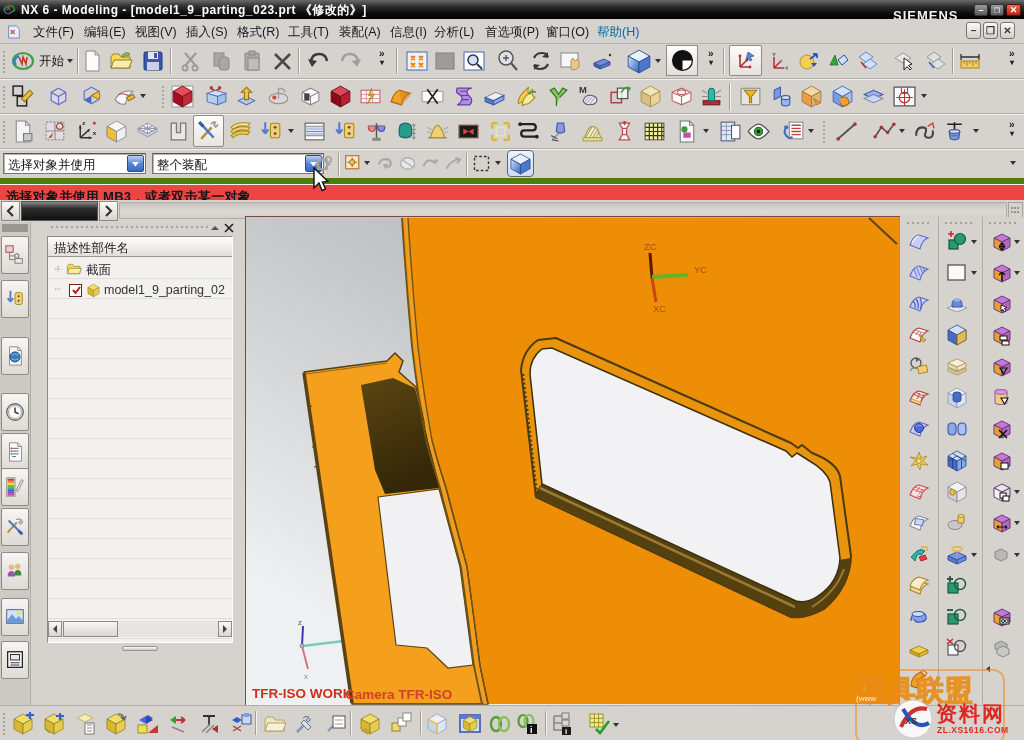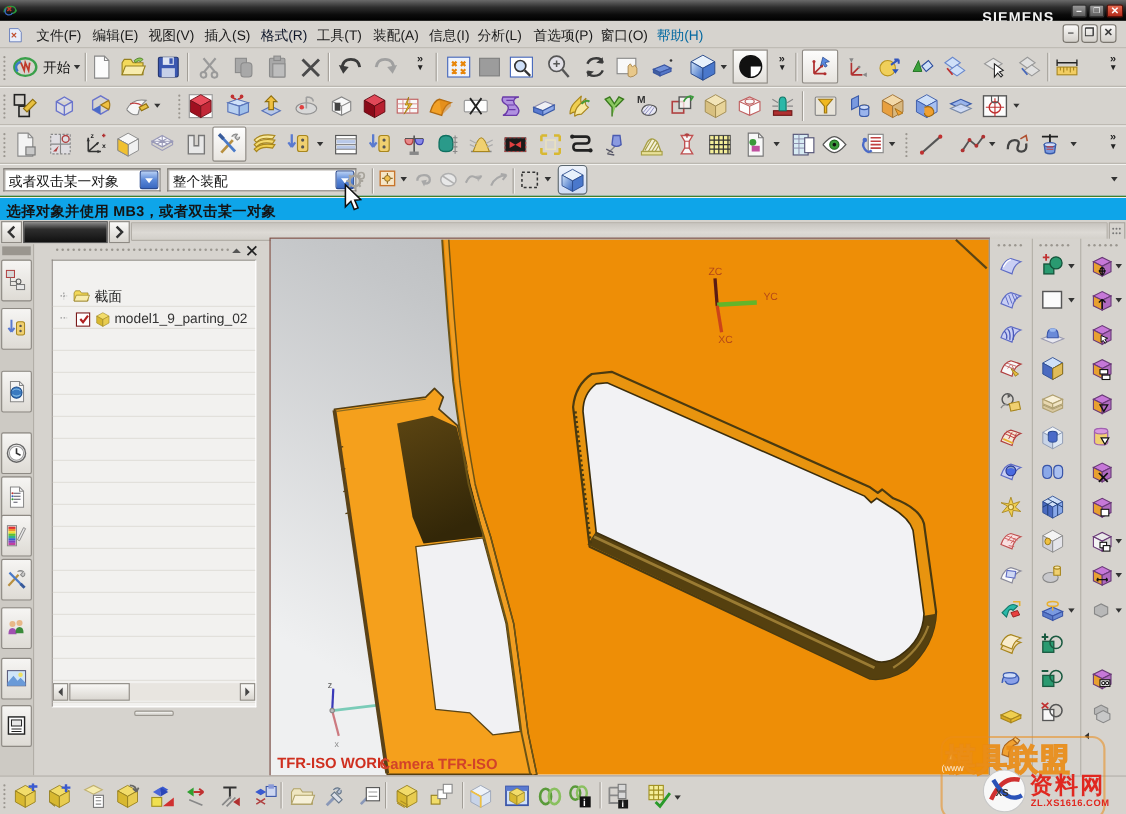--- a/index.html
+++ b/index.html
@@ -1,18 +1,19 @@
 <!DOCTYPE html>
 <html><head><meta charset="utf-8"><style>html,body{margin:0;padding:0;width:1024px;height:740px;overflow:hidden;font-family:"Liberation Sans",sans-serif;background:#d6d3ce;position:relative}div{box-sizing:border-box}.row{position:absolute;left:0;width:1024px}</style></head><body>
 <div class="row" style="top:0;height:19px;background:linear-gradient(#6a6a6a,#2e2e2e 35%,#0c0c0c 70%,#000)">
     <svg style="position:absolute;left:2px;top:3px" width="14" height="14" viewBox="0 0 24 24">
       <path d="M3 14 Q3 6 12 5 Q20 4 21 10 Q21 15 14 16 Q22 15 22 10" fill="none" stroke="#2a9a3a" stroke-width="2"></path>
       <path d="M6 8 Q2 16 9 18 Q14 19 16 15" fill="none" stroke="#3a6ac0" stroke-width="2"></path>
       <path d="M8 6 L14 12 M14 6 L8 12" stroke="#c03a2a" stroke-width="2.4"></path>
     </svg>
+    <span style="position:absolute;left:21px;top:2px;font:bold 12px 'Liberation Sans';color:#fff;letter-spacing:0.5px">NX 6 - Modeling - [model1_9_parting_023.prt 《修改的》]</span>
     <span style="position:absolute;left:893px;top:8px;font:bold 13px 'Liberation Sans';color:#f2f2f2;letter-spacing:1px">SIEMENS</span>
     <div style="position:absolute;left:974px;top:4px;width:14px;height:12px;background:linear-gradient(#9a9a9a,#5a5a5a);border:1px solid #333;border-radius:2px;color:#fff;font:bold 9px 'Liberation Sans';text-align:center;line-height:10px">–</div>
     <div style="position:absolute;left:990px;top:4px;width:14px;height:12px;background:linear-gradient(#9a9a9a,#5a5a5a);border:1px solid #333;border-radius:2px;color:#eee;font:7px 'Liberation Sans';text-align:center;line-height:11px">❐</div>
     <div style="position:absolute;left:1006px;top:4px;width:15px;height:12px;background:linear-gradient(#e86a50,#b02818);border:1px solid #5a1008;border-radius:2px;color:#fff;font:bold 9px 'Liberation Sans';text-align:center;line-height:11px">✕</div>
   </div>
 <div class="row" style="top:19px;height:25px;background:#d6d3ce;border-bottom:1px solid #b6b2ab">
     <svg style="position:absolute;left:6px;top:5px" width="16" height="16" viewBox="0 0 24 24">
       <path d="M4 3 L16 3 L20 8 L20 21 L4 21 Z" fill="#e8eefb" stroke="#4a66b0"></path>
       <path d="M7 9 L13 15 M13 9 L7 15" stroke="#c05030" stroke-width="1.6"></path>
     </svg>
@@ -550,21 +551,21 @@
     <svg style="position:absolute;left:899px;top:15px" width="7" height="5" viewBox="0 0 7 5">
       <path d="M0 0 L6 0 L3 4 Z" fill="#333"></path>
     </svg>
     <svg style="position:absolute;left:973px;top:15px" width="7" height="5" viewBox="0 0 7 5">
       <path d="M0 0 L6 0 L3 4 Z" fill="#333"></path>
     </svg>
     <div style="position:absolute;left:1009px;top:5px;font:bold 10px 'Liberation Sans';color:#222">»<br><span style="font-size:8px;position:relative;top:-3px;left:1px">▾</span></div>
   </div>
 <div class="row" style="top:150px;height:28px">
     <div style="position:absolute;left:3px;top:3px;width:143px;height:21px;background:#fff;border:1px solid #7a766f;border-top-color:#5a564f;box-shadow:inset 1px 1px 0 #b8b4ae">
-      <span style="position:absolute;left:4px;top:3px;font:12.5px 'Liberation Sans';color:#111">或者双击某一对象</span>
+      <span style="position:absolute;left:4px;top:3px;font:12.5px 'Liberation Sans';color:#111">选择对象并使用</span>
       <div style="position:absolute;right:1px;top:1px;width:17px;height:17px;background:linear-gradient(#b8d0f4,#5a88d8 50%,#3a68c0);border:1px solid #2a4a90;border-radius:2px"><svg width="15" height="15" viewBox="0 0 15 15">
           <path d="M4 6 L11 6 L7.5 10.5 Z" fill="#fff"></path>
         </svg></div>
     </div>
     <div style="position:absolute;left:152px;top:3px;width:172px;height:21px;background:#fff;border:1px solid #7a766f;border-top-color:#5a564f;box-shadow:inset 1px 1px 0 #b8b4ae">
       <span style="position:absolute;left:4px;top:3px;font:12.5px 'Liberation Sans';color:#111">整个装配</span>
       <div style="position:absolute;right:1px;top:1px;width:17px;height:17px;background:linear-gradient(#b8d0f4,#5a88d8 50%,#3a68c0);border:1px solid #2a4a90;border-radius:2px"><svg width="15" height="15" viewBox="0 0 15 15">
           <path d="M4 6 L11 6 L7.5 10.5 Z" fill="#fff"></path>
         </svg></div>
     </div>
@@ -613,21 +614,21 @@
         </linearGradient>
       </defs>
       <path d="M12 2 L22 7.5 L12 13 L2 7.5 Z" fill="#e8f1fb" stroke="#2a4a8a" stroke-width="0.8"></path>
       <path d="M2 7.5 L12 13 L12 23 L2 17.5 Z" fill="url(#bc2)" stroke="#2a4a8a" stroke-width="0.8"></path>
       <path d="M22 7.5 L12 13 L12 23 L22 17.5 Z" fill="#4a78cc" stroke="#2a4a8a" stroke-width="0.8"></path>
     </svg>
     <svg style="position:absolute;left:1010px;top:11px" width="7" height="5" viewBox="0 0 7 5">
       <path d="M0 0 L6 0 L3 4 Z" fill="#333"></path>
     </svg>
   </div>
-<div class="row" style="top:178px;height:22px;background:#0ea5e9;border-top:1px solid #4d7c0f;box-shadow:inset 0 1px 0 #f2f1ee">
+<div class="row" style="top:178px;height:22px;background:#ef4444;border-top:6px solid #4d7c0f;box-shadow:inset 0 1px 0 #f2f1ee">
     <span style="position:absolute;left:6px;top:4px;font:bold 13px 'Liberation Sans';color:#141414;letter-spacing:0.3px">选择对象并使用 MB3，或者双击某一对象</span>
   </div>
 <div class="row" style="top:200px;height:22px;background:#d6d3ce">
     <div style="position:absolute;left:1px;top:1px;width:19px;height:20px;background:linear-gradient(#fbfaf8,#d8d5cf);border:1px solid #8e8a84"><svg width="17" height="18" viewBox="0 0 17 18">
         <path d="M11 4 L6 9 L11 14" fill="none" stroke="#333" stroke-width="2.2"></path>
       </svg></div>
     <div style="position:absolute;left:21px;top:1px;width:77px;height:20px;background:linear-gradient(#8a8a8a,#2e2e2e 35%,#111);border:1px solid #555"></div>
     <div style="position:absolute;left:99px;top:1px;width:19px;height:20px;background:linear-gradient(#fbfaf8,#d8d5cf);border:1px solid #8e8a84"><svg width="17" height="18" viewBox="0 0 17 18">
         <path d="M6 4 L11 9 L6 14" fill="none" stroke="#333" stroke-width="2.2"></path>
       </svg></div>
@@ -755,20 +756,23 @@
       <circle cx="152" cy="2" r="1.1" fill="#9a968f"></circle>
       <circle cx="157" cy="2" r="1.1" fill="#9a968f"></circle>
     </svg>
     <svg style="position:absolute;left:176px;top:2px" width="14" height="8" viewBox="0 0 14 8">
       <path d="M3 6 L7 2 L11 6 Z" fill="#555"></path>
     </svg>
     <svg style="position:absolute;left:191px;top:0" width="12" height="12" viewBox="0 0 12 12">
       <path d="M2 2 L10 10 M10 2 L2 10" stroke="#222" stroke-width="1.6"></path>
     </svg>
     <div style="position:absolute;left:15px;top:14px;width:186px;height:407px;background:#f2f1ef;border:1px solid #8e8a84;border-right-color:#fff;border-bottom-color:#fff"></div>
+    <div style="position:absolute;left:16px;top:15px;width:184px;height:20px;background:linear-gradient(#fdfdfc,#e2dfda);border-bottom:1px solid #9a968f">
+      <span style="position:absolute;left:6px;top:3px;font:12.5px 'Liberation Sans';color:#222">描述性部件名</span>
+    </div>
     <div style="position:absolute;left:16px;top:56px;width:184px;height:1px;background:#e0ded9"></div>
     <div style="position:absolute;left:16px;top:76px;width:184px;height:1px;background:#e0ded9"></div>
     <div style="position:absolute;left:16px;top:96px;width:184px;height:1px;background:#e0ded9"></div>
     <div style="position:absolute;left:16px;top:116px;width:184px;height:1px;background:#e0ded9"></div>
     <div style="position:absolute;left:16px;top:136px;width:184px;height:1px;background:#e0ded9"></div>
     <div style="position:absolute;left:16px;top:156px;width:184px;height:1px;background:#e0ded9"></div>
     <div style="position:absolute;left:16px;top:176px;width:184px;height:1px;background:#e0ded9"></div>
     <div style="position:absolute;left:16px;top:196px;width:184px;height:1px;background:#e0ded9"></div>
     <div style="position:absolute;left:16px;top:216px;width:184px;height:1px;background:#e0ded9"></div>
     <div style="position:absolute;left:16px;top:236px;width:184px;height:1px;background:#e0ded9"></div>

